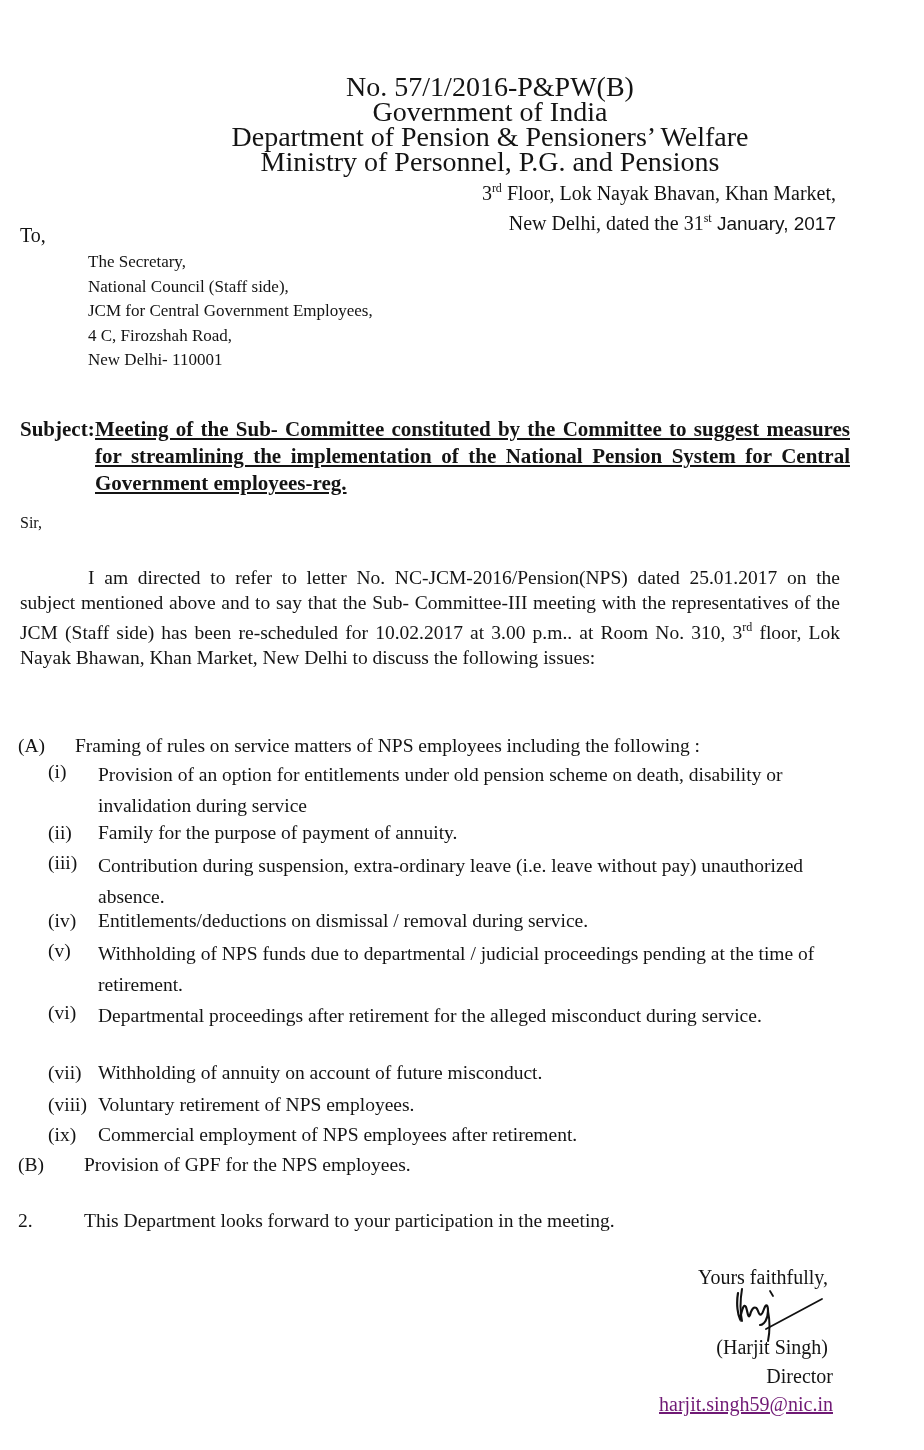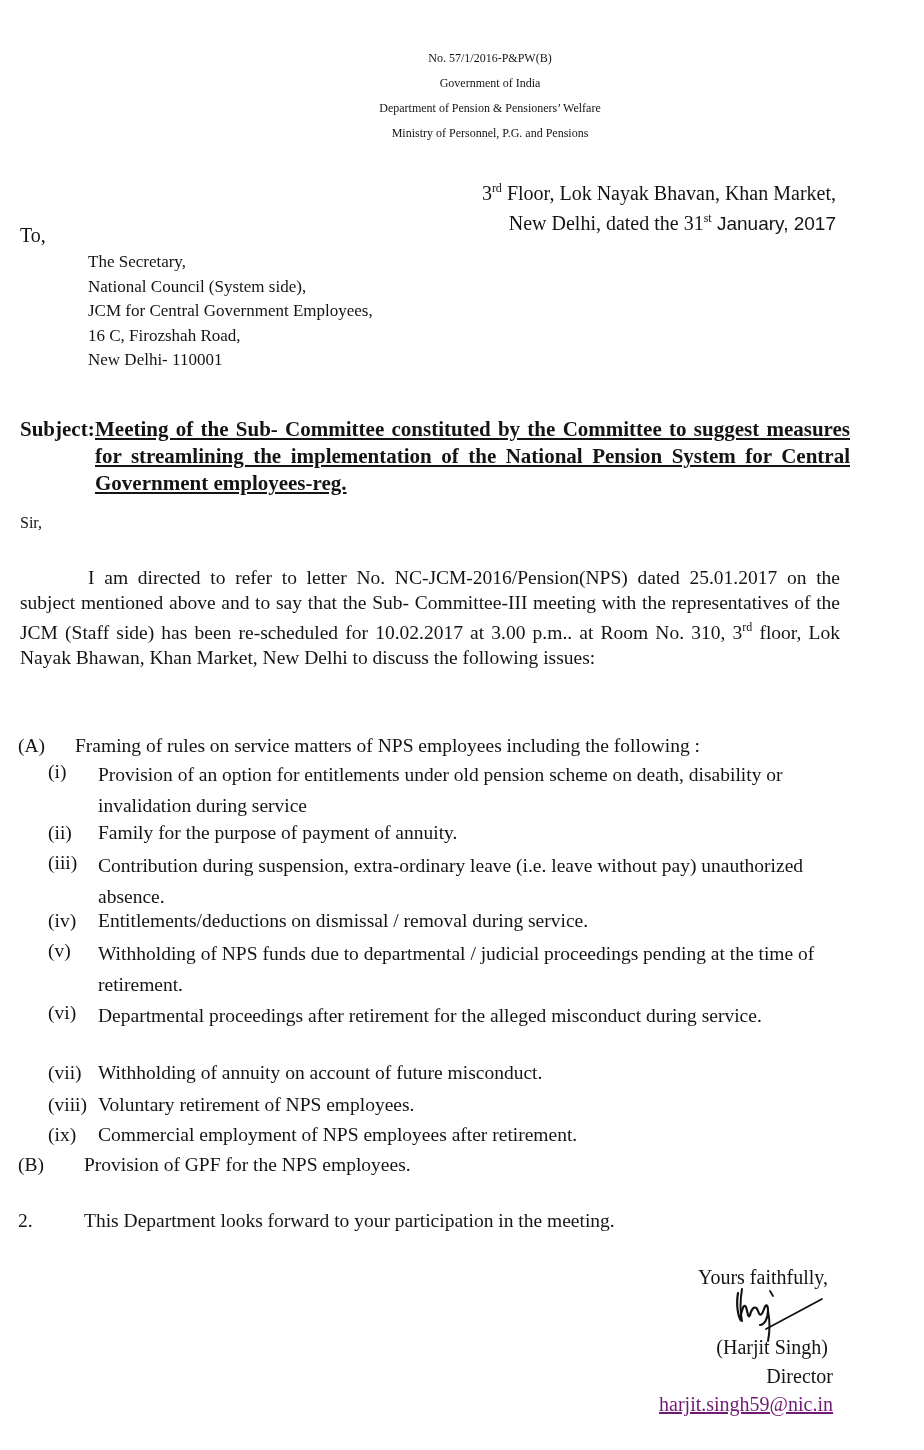--- a/index.html
+++ b/index.html
@@ -2,21 +2,21 @@
 <html><head>
 <meta charset="utf-8">
 <style>
   html, body { margin: 0; padding: 0; background: #ffffff; }
   body {
     width: 924px; height: 1450px; position: relative; overflow: hidden;
     font-family: "Liberation Serif", "DejaVu Serif", serif;
     color: #141414;
   }
   .abs { position: absolute; white-space: nowrap; }
-  .hdr { font-size: 12px; line-height: 25px; text-align: center; left: 190px; width: 600px; }
+  .hdr { font-size: 28px; line-height: 25px; text-align: center; left: 190px; width: 600px; margin-top: 28px; }
   .addr { font-size: 20px; line-height: 25px; right: 88px; text-align: right; }
   .to { font-size: 20px; left: 20px; top: 224px; }
   .recip { font-size: 17px; line-height: 24.5px; left: 88px; top: 250px; }
   .recip div { white-space: nowrap; }
   .subject { font-size: 21px; font-weight: bold; line-height: 27px; left: 20px; top: 416px; width: 830px; white-space: normal; }
   .subject .lbl { position: absolute; left: 0; top: 0; }
   .subject .txt { margin-left: 75px; text-align: justify; text-align-last: left; text-decoration: underline; }
   .sir { font-size: 16px; left: 20px; top: 514px; }
   .para { font-size: 19.5px; line-height: 25px; left: 20px; top: 565px; width: 820px; white-space: normal; text-align: justify; text-indent: 68px; }
   .item { font-size: 19.5px; line-height: 25px; white-space: normal; }
@@ -38,23 +38,23 @@
 
 <div class="abs addr" style="top:176px;">
   <div><span>3</span><sup style="font-size:12px;">rd</sup><span> Floor, Lok Nayak Bhavan, Khan Market,</span></div>
   <div><span>New Delhi, dated the  31</span><sup style="font-size:12px;">st</sup><span style="font-family:'Liberation Sans',sans-serif;font-size:19px;text-align:center;"> January, 2017</span></div>
 </div>
 
 <div class="abs to">To,</div>
 
 <div class="abs recip">
   <div>The Secretary,</div>
-  <div>National Council (System side),</div>
+  <div>National Council (Staff side),</div>
   <div>JCM for Central Government Employees,</div>
-  <div>16 C, Firozshah Road,</div>
+  <div>4 C, Firozshah Road,</div>
   <div>New Delhi- 110001</div>
 </div>
 
 <div class="abs subject">
   <span class="lbl">Subject:</span>
   <div class="txt">Meeting of the Sub- Committee constituted by the Committee to suggest measures for streamlining the implementation of the National Pension System for Central Government employees-reg.</div>
 </div>
 
 <div class="abs sir">Sir,</div>
 

